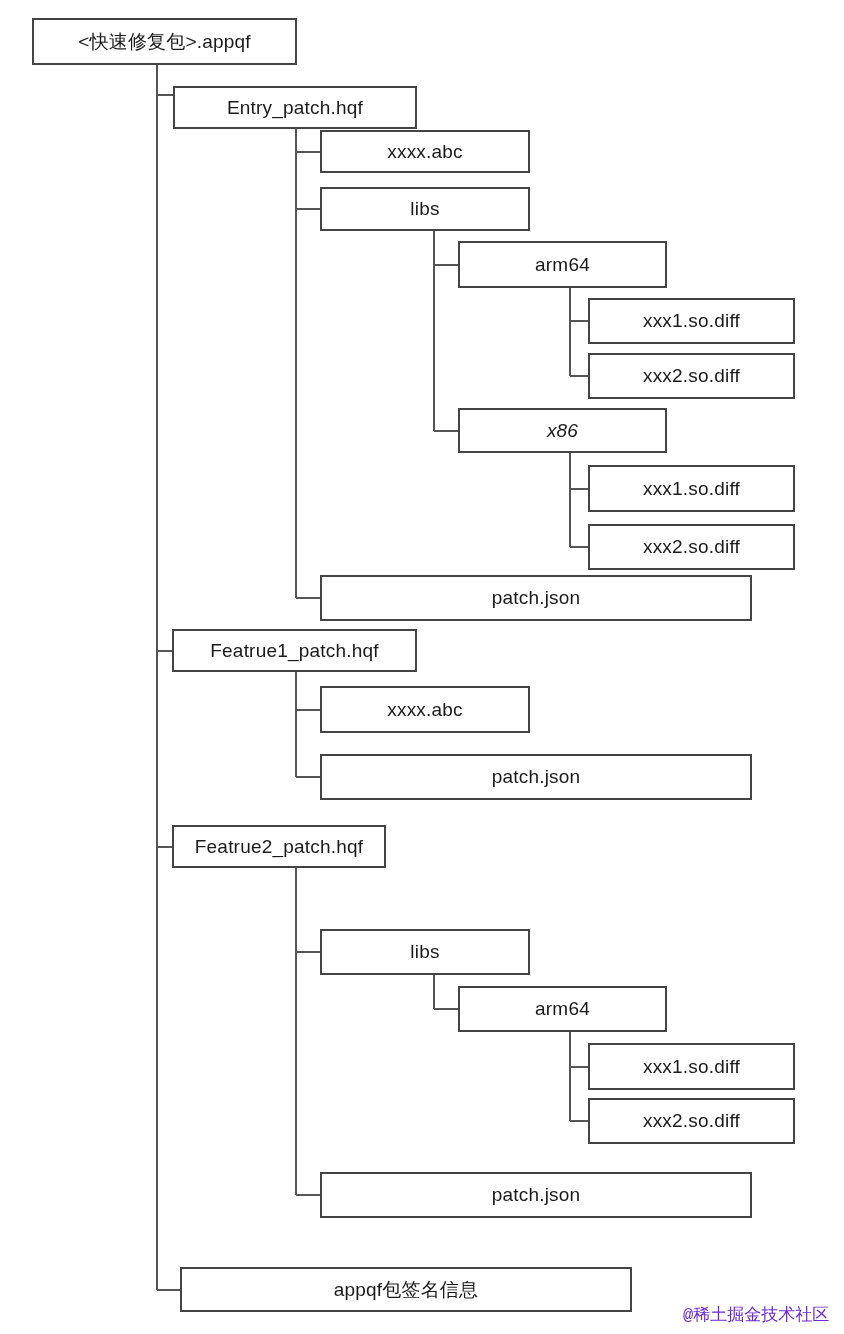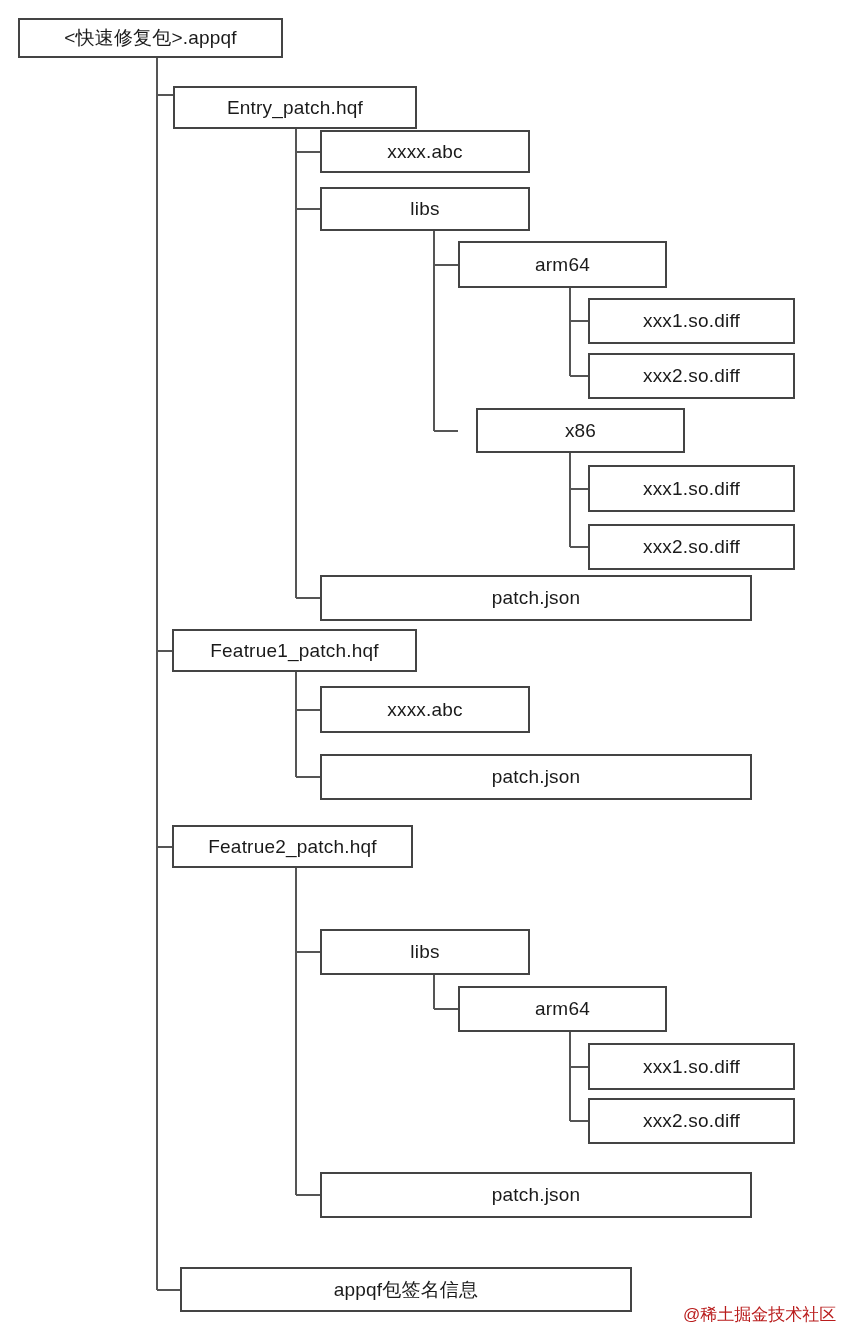--- a/index.html
+++ b/index.html
@@ -74,36 +74,36 @@
       <div class="conn h" style="left: 296px; top: 951px; width: 24px; background: rgb(85, 85, 85);"></div>
       <div class="conn h" style="left: 296px; top: 1194px; width: 24px; background: rgb(85, 85, 85);"></div>
       <div class="conn v" style="left: 295px; top: 868px; height: 327px; background: rgb(85, 85, 85);"></div>
       <div class="conn h" style="left: 434px; top: 1008px; width: 24px; background: rgb(85, 85, 85);"></div>
       <div class="conn v" style="left: 433px; top: 975px; height: 34px; background: rgb(85, 85, 85);"></div>
       <div class="conn h" style="left: 570px; top: 1066px; width: 18px; background: rgb(85, 85, 85);"></div>
       <div class="conn h" style="left: 570px; top: 1120px; width: 18px; background: rgb(85, 85, 85);"></div>
       <div class="conn v" style="left: 569px; top: 1032px; height: 89px; background: rgb(85, 85, 85);"></div>
     </div>
   <div id="nodes">
-      <div class="node cjk" style="left: 18px; top: 18px; width: 265px; height: 40px; border-color: rgb(68, 68, 68);">&lt;快速修复包&gt;.appqf</div>
+      <div class="node cjk" style="left: 32px; top: 18px; width: 265px; height: 47px; border-color: rgb(68, 68, 68);">&lt;快速修复包&gt;.appqf</div>
       <div class="node" style="left: 173px; top: 86px; width: 244px; height: 43px; border-color: rgb(68, 68, 68);">Entry_patch.hqf</div>
       <div class="node" style="left: 320px; top: 130px; width: 210px; height: 43px; border-color: rgb(68, 68, 68);">xxxx.abc</div>
       <div class="node" style="left: 320px; top: 187px; width: 210px; height: 44px; border-color: rgb(68, 68, 68);">libs</div>
       <div class="node" style="left: 458px; top: 241px; width: 209px; height: 47px; border-color: rgb(68, 68, 68);">arm64</div>
       <div class="node" style="left: 588px; top: 298px; width: 207px; height: 46px; border-color: rgb(68, 68, 68);">xxx1.so.diff</div>
       <div class="node" style="left: 588px; top: 353px; width: 207px; height: 46px; border-color: rgb(68, 68, 68);">xxx2.so.diff</div>
-      <div class="node" style="left: 476px; top: 408px; width: 209px; height: 45px; border-color: rgb(68, 68, 68);">x86</div>
+      <div class="node" style="left: 458px; top: 408px; width: 209px; height: 45px; border-color: rgb(68, 68, 68); font-style: italic;">x86</div>
       <div class="node" style="left: 588px; top: 465px; width: 207px; height: 47px; border-color: rgb(68, 68, 68);">xxx1.so.diff</div>
       <div class="node" style="left: 588px; top: 524px; width: 207px; height: 46px; border-color: rgb(68, 68, 68);">xxx2.so.diff</div>
       <div class="node" style="left: 320px; top: 575px; width: 432px; height: 46px; border-color: rgb(68, 68, 68);">patch.json</div>
       <div class="node" style="left: 172px; top: 629px; width: 245px; height: 43px; border-color: rgb(68, 68, 68);">Featrue1_patch.hqf</div>
       <div class="node" style="left: 320px; top: 686px; width: 210px; height: 47px; border-color: rgb(68, 68, 68);">xxxx.abc</div>
       <div class="node" style="left: 320px; top: 754px; width: 432px; height: 46px; border-color: rgb(68, 68, 68);">patch.json</div>
-      <div class="node" style="left: 172px; top: 825px; width: 241px; height: 43px; border-color: rgb(68, 68, 68);">Featrue2_patch.hqf</div>
+      <div class="node" style="left: 172px; top: 825px; width: 214px; height: 43px; border-color: rgb(68, 68, 68);">Featrue2_patch.hqf</div>
       <div class="node" style="left: 320px; top: 929px; width: 210px; height: 46px; border-color: rgb(68, 68, 68);">libs</div>
       <div class="node" style="left: 458px; top: 986px; width: 209px; height: 46px; border-color: rgb(68, 68, 68);">arm64</div>
       <div class="node" style="left: 588px; top: 1043px; width: 207px; height: 47px; border-color: rgb(68, 68, 68);">xxx1.so.diff</div>
       <div class="node" style="left: 588px; top: 1098px; width: 207px; height: 46px; border-color: rgb(68, 68, 68);">xxx2.so.diff</div>
       <div class="node" style="left: 320px; top: 1172px; width: 432px; height: 46px; border-color: rgb(68, 68, 68);">patch.json</div>
       <div class="node cjk" style="left: 180px; top: 1267px; width: 452px; height: 45px; border-color: rgb(68, 68, 68);">appqf包签名信息</div>
     </div>
-  <div class="watermark" style="left: 683px; top: 1303px; color: #b91c1c;">@稀土掘金技术社区</div>
+  <div class="watermark" style="left: 683px; top: 1303px; color: #6d28d9; font-family: Liberation Mono, monospace;">@稀土掘金技术社区</div>
 </div>
 
 </body></html>

